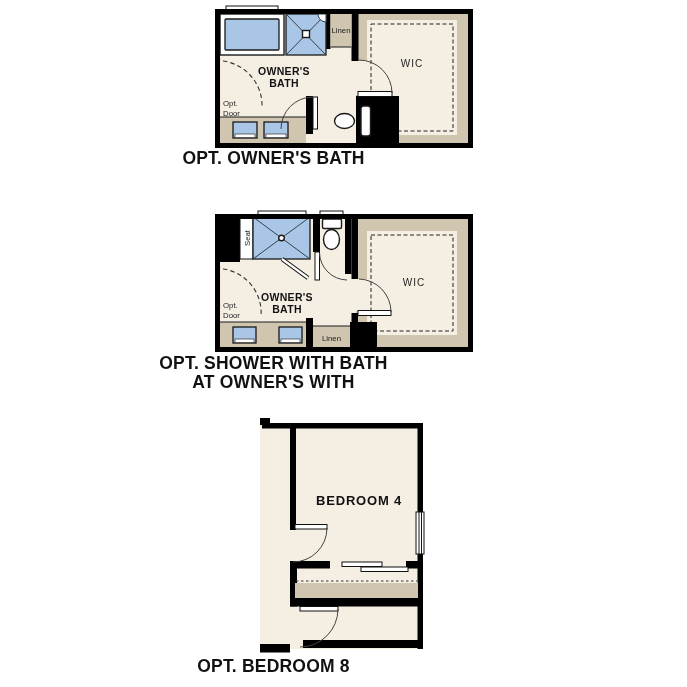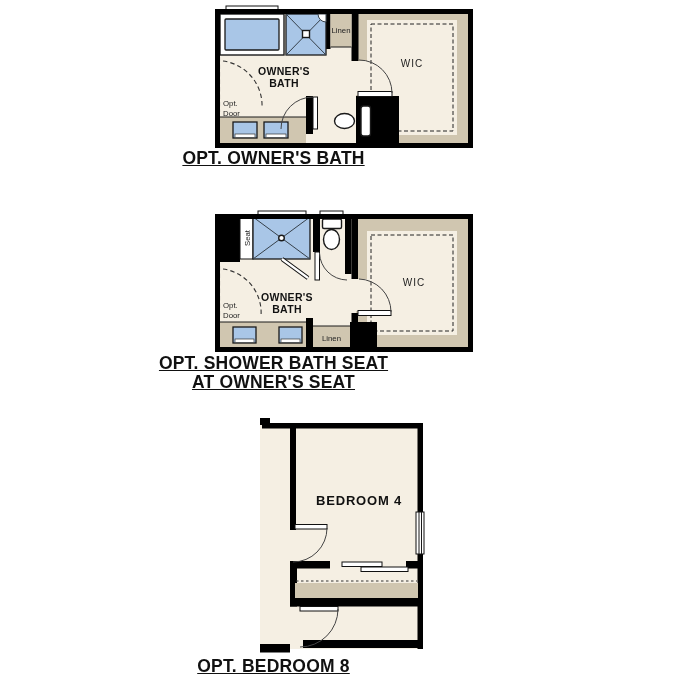--- a/index.html
+++ b/index.html
@@ -23,21 +23,21 @@
   .win     {fill:#fff;stroke:#111;stroke-width:1;}
 
   text{fill:var(--text,#111);}
   .t-room {font-weight:bold;font-size:10.5px;letter-spacing:.3px;}
   .t-room-lg{font-weight:bold;font-size:13px;letter-spacing:.8px;}
   .t-wic  {font-size:10px;letter-spacing:1.1px;fill:#222;}
   .t-small{font-size:7.8px;fill:#222;}
 
   .caption{position:absolute;left:0;width:547px;text-align:center;
            font-weight:bold;font-size:17.5px;line-height:18.5px;color:#111;
-           letter-spacing:.2px;text-decoration:underline;}
+           letter-spacing:.2px;}
 </style>
 </head>
 <body>
 
 <div class="stage">
 
   <svg class="plan" viewBox="0 0 258 139" style="left:215px;top:9px;width:258px;height:139px">
     <rect class="floor" x="0" y="0" width="258" height="139"></rect>
 
     <g>
@@ -209,22 +209,22 @@
 
     <g>
       <text class="t-room" x="72" y="87" text-anchor="middle">OWNER'S</text>
       <text class="t-room" x="72" y="99" text-anchor="middle">BATH</text>
     </g>
 
     <rect class="frame" x="2.5" y="2.5" width="253" height="133"></rect>
   </svg>
 
   <div class="caption" style="top:354px">
-    <div>OPT. SHOWER BATH SEAT</div>
-    <div>AT OWNER'S SEAT</div>
+    <div>OPT. SHOWER WITH BATH</div>
+    <div>AT OWNER'S WITH</div>
   </div>
 
   <svg class="plan" viewBox="0 0 174 236" style="left:258px;top:418px;width:174px;height:236px">
     <rect class="floor" x="2" y="5" width="162" height="226"></rect>
 
     <g>
       <rect class="wall" x="2" y="0" width="10" height="7"></rect>
       <rect class="wall" x="4" y="5" width="161" height="5.5"></rect>
       <rect class="wall" x="159.5" y="5" width="5.5" height="226"></rect>
       <rect class="wall" x="32" y="5" width="6" height="107"></rect>

